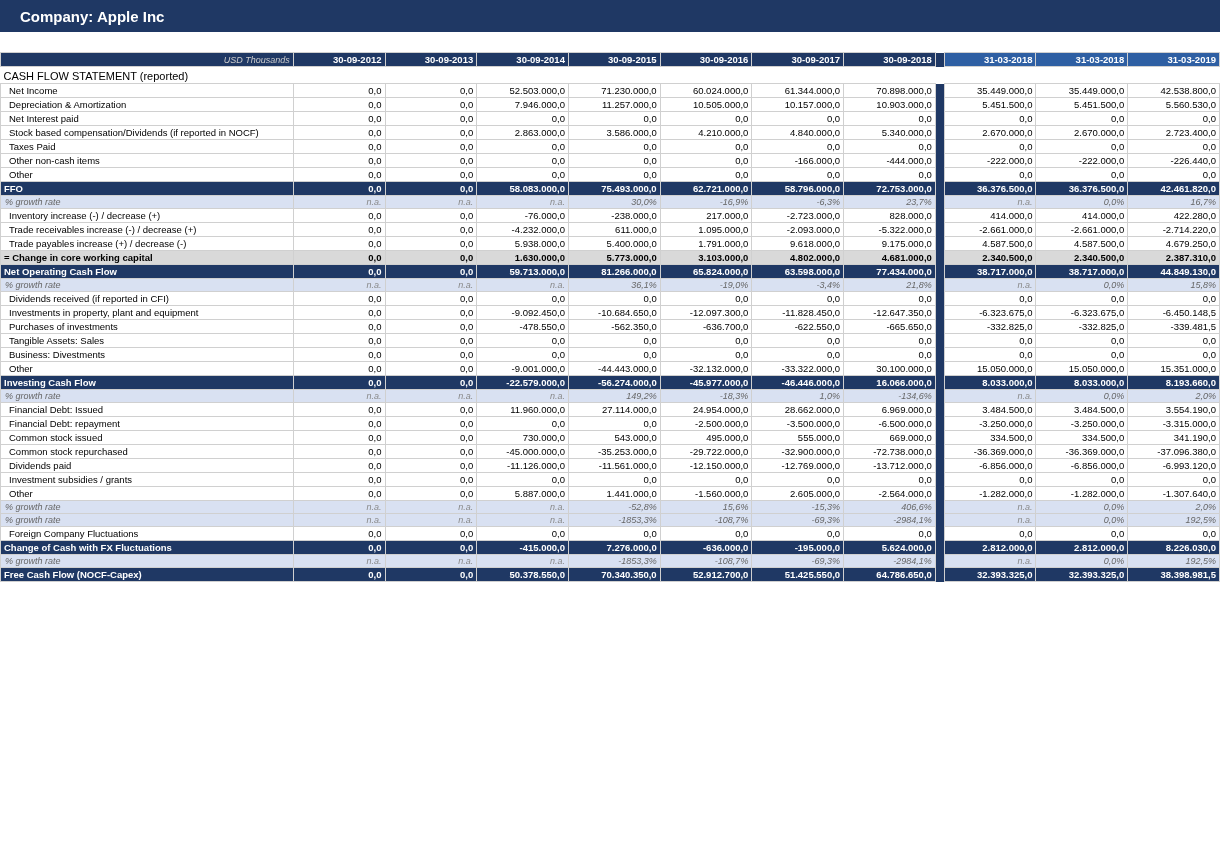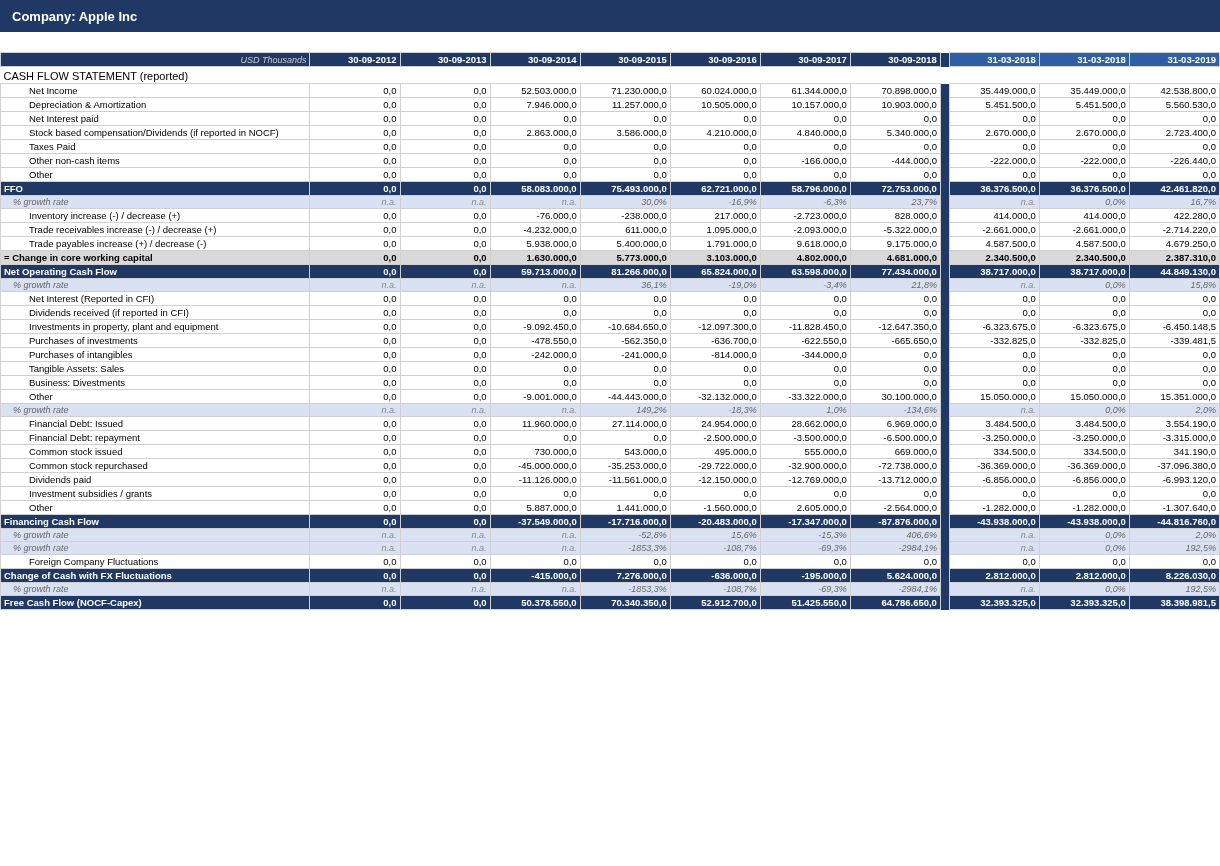--- a/index.html
+++ b/index.html
@@ -1,22 +1,22 @@
 <!DOCTYPE html>
 <html><head>
   <meta charset="utf-8">
   <style>
     * { margin: 0; padding: 0; box-sizing: border-box; }
     body { font-family: Arial, sans-serif; font-size: 10px; background: #fff; }
     
     .header-bar {
       background: #1f3864;
       color: #fff;
-      padding: 8px 12px;
-      font-size: 13px;
+      padding: 8px 20px;
+      font-size: 15px;
       font-weight: bold;
       height: 32px;
       display: flex;
       align-items: center;
     }
     
     .spacer { height: 20px; background: #fff; }
     
     table {
       width: 100%;
@@ -66,21 +66,21 @@
     }
     .row-ffo .col-label { text-align: left; }
     
     
     .row-growth td {
       background: #d9e1f2;
       color: #666;
       font-style: italic;
       font-size: 9px;
     }
-    .row-growth .col-label { padding-left: 12px; }
+    .row-growth .col-label { padding-left: 4px; }
     
     
     .row-nocf td {
       background: #1f3864;
       color: #fff;
       font-weight: bold;
     }
     
     
     .row-icf td {
@@ -116,21 +116,21 @@
       color: #fff;
       font-weight: bold;
       margin-top: 41px;
     }
     
     
     .row-data td {
       background: #fff;
       color: #000;
     }
-    .row-data .col-label { padding-left: 28px; }
+    .row-data .col-label { padding-left: 8px; }
     
     
     .row-wc td {
       background: #d9d9d9;
       font-weight: bold;
     }
     
     
     .col-sep {
       background: #1f3864 !important;
@@ -394,34 +394,20 @@
           <td class="col-num">36,1%</td>
           <td class="col-num">-19,0%</td>
           <td class="col-num">-3,4%</td>
           <td class="col-num">21,8%</td>
           <td class="col-sep"></td>
           <td class="col-num"><span class="na">n.a.</span></td>
           <td class="col-num">0,0%</td>
           <td class="col-num">15,8%</td>
         </tr>
         <tr class="row-data">
-          <td class="col-label">Net Interest (Reported in CFI)</td>
-          <td class="col-num">0,0</td>
-          <td class="col-num">0,0</td>
-          <td class="col-num">0,0</td>
-          <td class="col-num">0,0</td>
-          <td class="col-num">0,0</td>
-          <td class="col-num">0,0</td>
-          <td class="col-num">0,0</td>
-          <td class="col-sep"></td>
-          <td class="col-num">0,0</td>
-          <td class="col-num">0,0</td>
-          <td class="col-num">0,0</td>
-        </tr>
-        <tr class="row-data">
           <td class="col-label">Dividends received (if reported in CFI)</td>
           <td class="col-num">0,0</td>
           <td class="col-num">0,0</td>
           <td class="col-num">0,0</td>
           <td class="col-num">0,0</td>
           <td class="col-num">0,0</td>
           <td class="col-num">0,0</td>
           <td class="col-num">0,0</td>
           <td class="col-sep"></td>
           <td class="col-num">0,0</td>
@@ -450,34 +436,20 @@
           <td class="col-num">-562.350,0</td>
           <td class="col-num">-636.700,0</td>
           <td class="col-num">-622.550,0</td>
           <td class="col-num">-665.650,0</td>
           <td class="col-sep"></td>
           <td class="col-num">-332.825,0</td>
           <td class="col-num">-332.825,0</td>
           <td class="col-num">-339.481,5</td>
         </tr>
         <tr class="row-data">
-          <td class="col-label">Purchases of intangibles</td>
-          <td class="col-num">0,0</td>
-          <td class="col-num">0,0</td>
-          <td class="col-num">-242.000,0</td>
-          <td class="col-num">-241.000,0</td>
-          <td class="col-num">-814.000,0</td>
-          <td class="col-num">-344.000,0</td>
-          <td class="col-num">0,0</td>
-          <td class="col-sep"></td>
-          <td class="col-num">0,0</td>
-          <td class="col-num">0,0</td>
-          <td class="col-num">0,0</td>
-        </tr>
-        <tr class="row-data">
           <td class="col-label">Tangible Assets: Sales</td>
           <td class="col-num">0,0</td>
           <td class="col-num">0,0</td>
           <td class="col-num">0,0</td>
           <td class="col-num">0,0</td>
           <td class="col-num">0,0</td>
           <td class="col-num">0,0</td>
           <td class="col-num">0,0</td>
           <td class="col-sep"></td>
           <td class="col-num">0,0</td>
@@ -505,20 +477,34 @@
           <td class="col-num">-9.001.000,0</td>
           <td class="col-num">-44.443.000,0</td>
           <td class="col-num">-32.132.000,0</td>
           <td class="col-num">-33.322.000,0</td>
           <td class="col-num">30.100.000,0</td>
           <td class="col-sep"></td>
           <td class="col-num">15.050.000,0</td>
           <td class="col-num">15.050.000,0</td>
           <td class="col-num">15.351.000,0</td>
         </tr>
+        <tr class="row-icf">
+          <td class="col-label">Investing Cash Flow</td>
+          <td class="col-num">0,0</td>
+          <td class="col-num">0,0</td>
+          <td class="col-num">-22.579.000,0</td>
+          <td class="col-num">-56.274.000,0</td>
+          <td class="col-num">-45.977.000,0</td>
+          <td class="col-num">-46.446.000,0</td>
+          <td class="col-num">16.066.000,0</td>
+          <td class="col-sep"></td>
+          <td class="col-num">8.033.000,0</td>
+          <td class="col-num">8.033.000,0</td>
+          <td class="col-num">8.193.660,0</td>
+        </tr>
         <tr class="row-growth">
           <td class="col-label">% growth rate</td>
           <td class="col-num"><span class="na">n.a.</span></td>
           <td class="col-num"><span class="na">n.a.</span></td>
           <td class="col-num"><span class="na">n.a.</span></td>
           <td class="col-num">149,2%</td>
           <td class="col-num">-18,3%</td>
           <td class="col-num">1,0%</td>
           <td class="col-num">-134,6%</td>
           <td class="col-sep"></td>
@@ -617,34 +603,20 @@
           <td class="col-num">5.887.000,0</td>
           <td class="col-num">1.441.000,0</td>
           <td class="col-num">-1.560.000,0</td>
           <td class="col-num">2.605.000,0</td>
           <td class="col-num">-2.564.000,0</td>
           <td class="col-sep"></td>
           <td class="col-num">-1.282.000,0</td>
           <td class="col-num">-1.282.000,0</td>
           <td class="col-num">-1.307.640,0</td>
         </tr>
-        <tr class="row-fcf">
-          <td class="col-label">Financing Cash Flow</td>
-          <td class="col-num">0,0</td>
-          <td class="col-num">0,0</td>
-          <td class="col-num">-37.549.000,0</td>
-          <td class="col-num">-17.716.000,0</td>
-          <td class="col-num">-20.483.000,0</td>
-          <td class="col-num">-17.347.000,0</td>
-          <td class="col-num">-87.876.000,0</td>
-          <td class="col-sep"></td>
-          <td class="col-num">-43.938.000,0</td>
-          <td class="col-num">-43.938.000,0</td>
-          <td class="col-num">-44.816.760,0</td>
-        </tr>
         <tr class="row-growth">
           <td class="col-label">% growth rate</td>
           <td class="col-num"><span class="na">n.a.</span></td>
           <td class="col-num"><span class="na">n.a.</span></td>
           <td class="col-num"><span class="na">n.a.</span></td>
           <td class="col-num">-52,8%</td>
           <td class="col-num">15,6%</td>
           <td class="col-num">-15,3%</td>
           <td class="col-num">406,6%</td>
           <td class="col-sep"></td>

